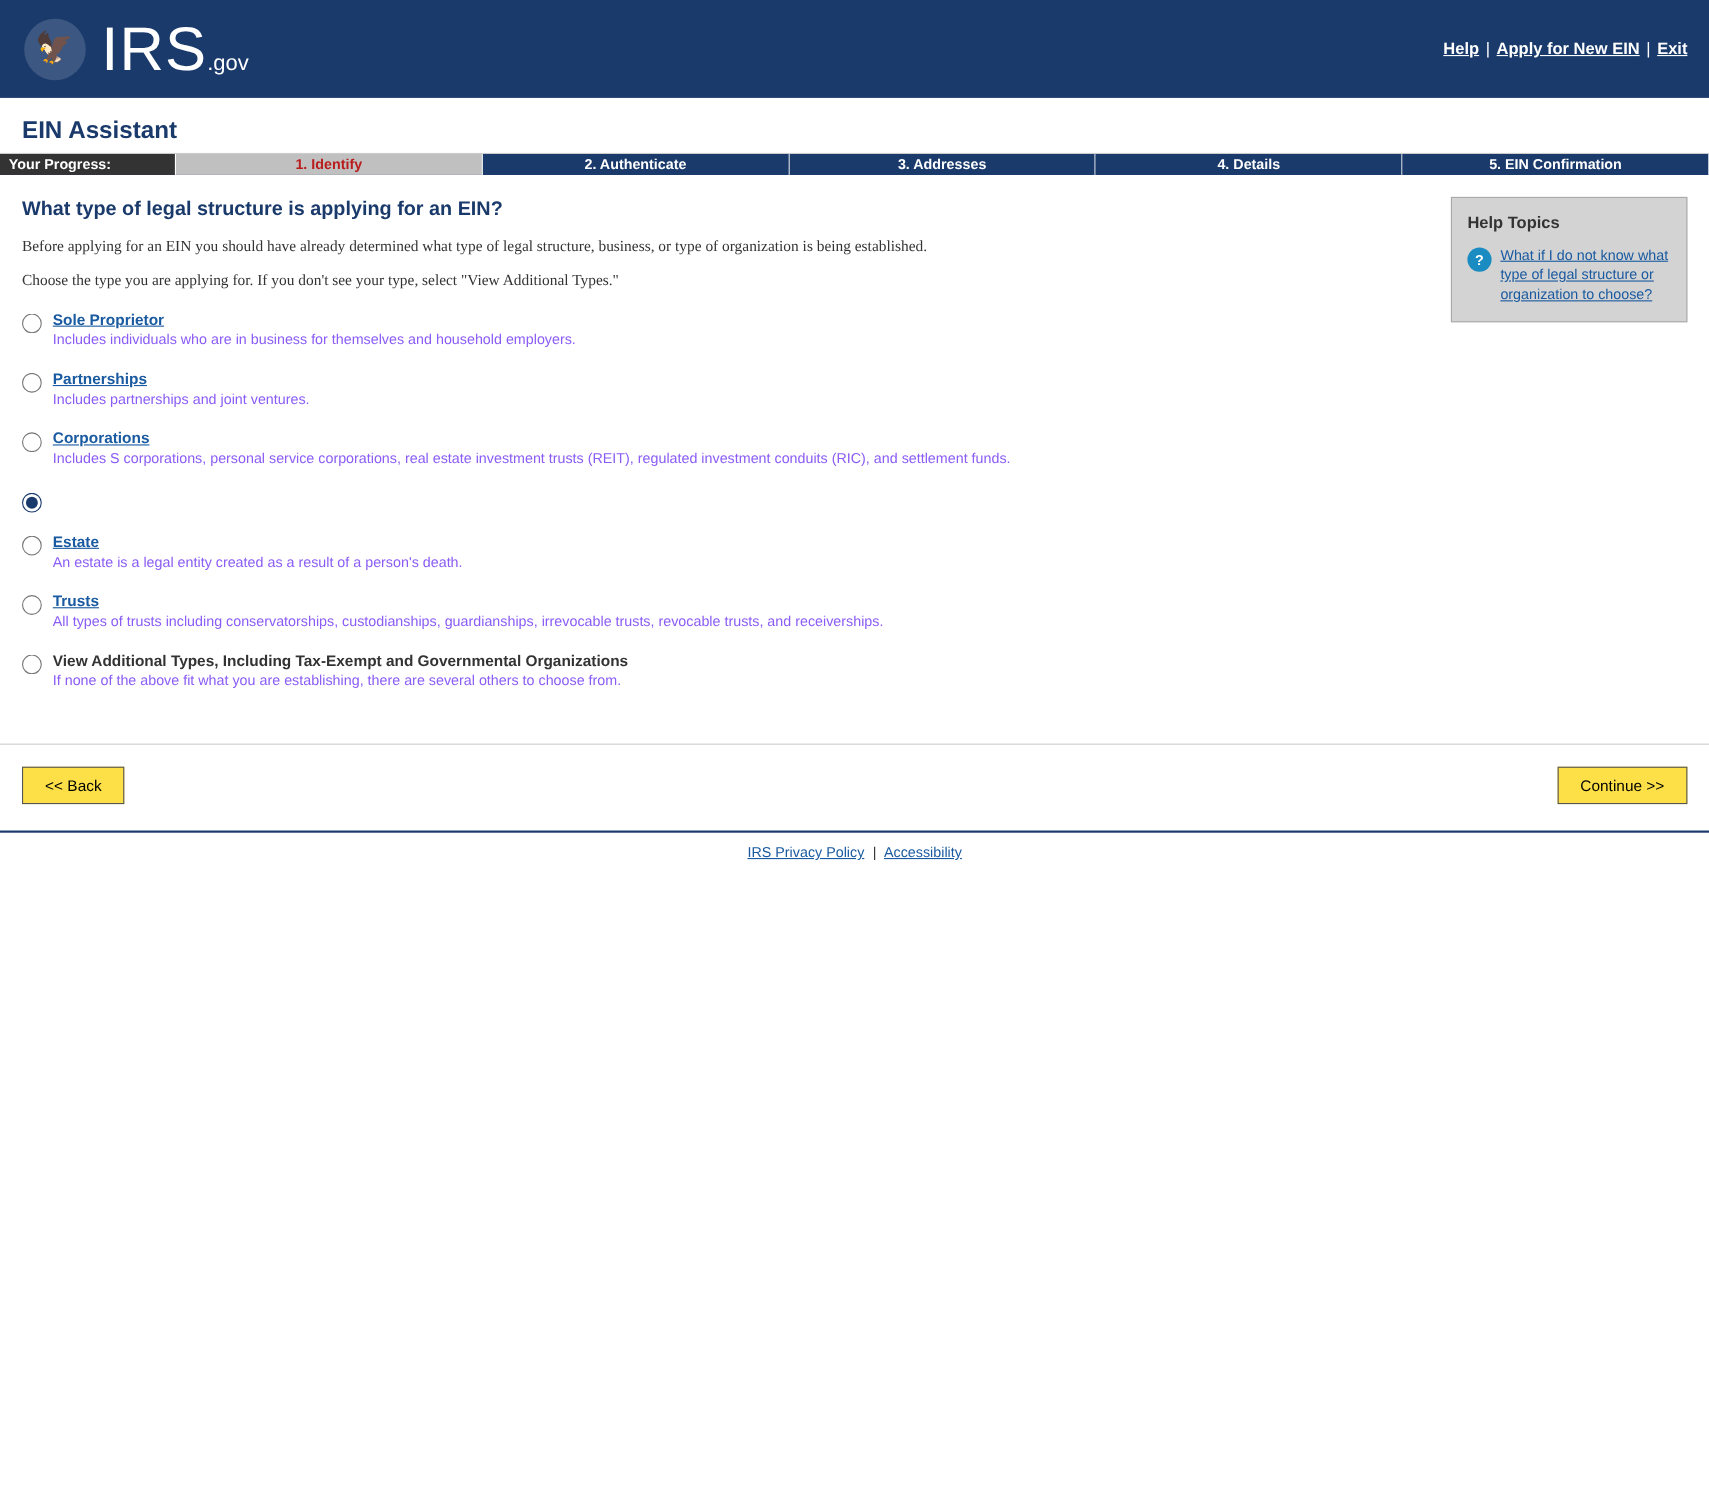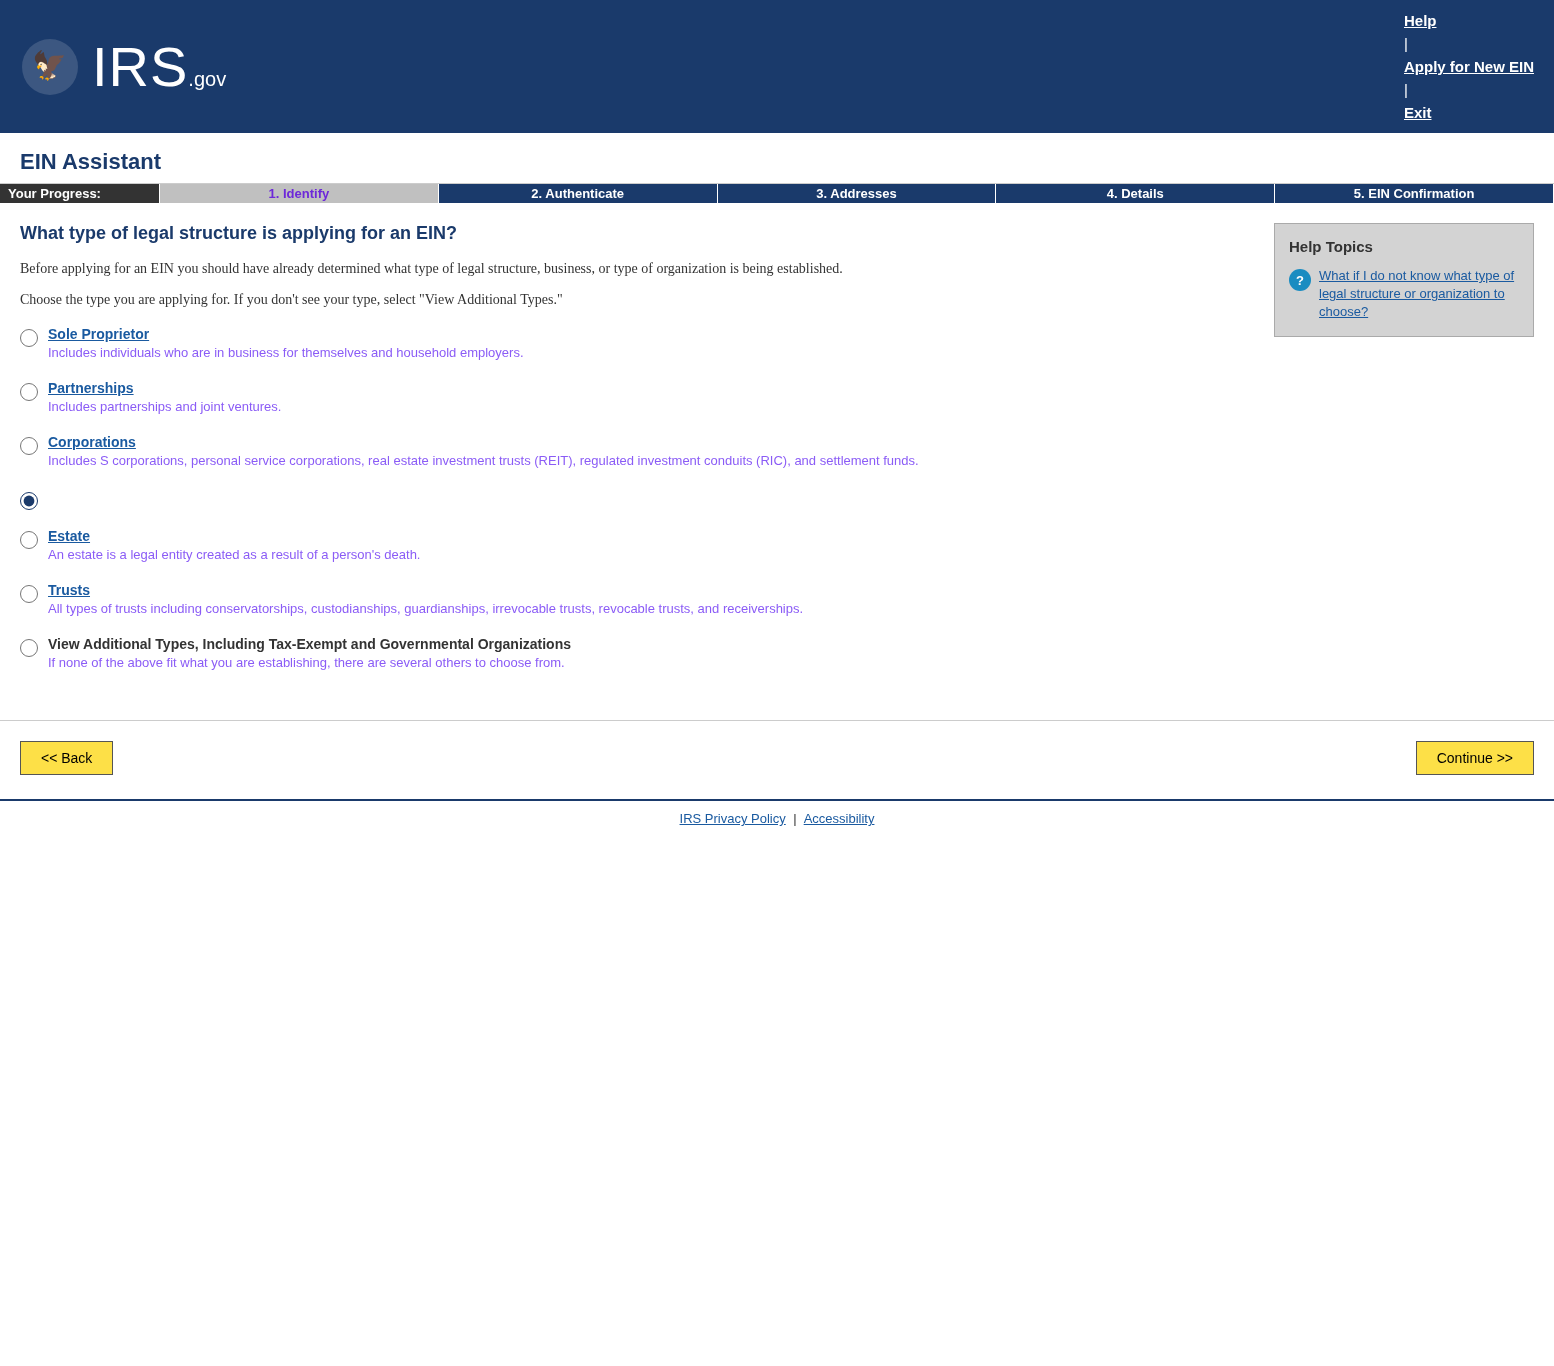--- a/index.html
+++ b/index.html
@@ -29,23 +29,23 @@
       color: #fff;
       letter-spacing: 1px;
     }
     .header-logo .gov-text {
       font-size: 20px;
       font-weight: normal;
       color: #fff;
     }
     .header-nav {
       display: flex;
+      align-items: center;
       gap: 6px;
       font-size: 15px;
-      flex-direction: column;
     }
     .header-nav a {
       color: #fff;
       text-decoration: underline;
       font-weight: bold;
       cursor: pointer;
     }
     .header-nav .separator {
       color: #fff;
     }
@@ -75,21 +75,21 @@
       font-weight: bold;
       border-right: 1px solid #fff;
     }
     .progress-bar .step.label {
       flex: 0 0 160px;
       background: #333;
       text-align: left;
     }
     .progress-bar .step.active {
       background: #c0c0c0;
-      color: #6d28d9;
+      color: #b91c1c;
     }
     .progress-bar .step.inactive {
       background: #1a3a6b;
       color: #fff;
     }
 
     
     .main-content {
       display: flex;
       padding: 20px;
@@ -146,21 +146,21 @@
       line-height: 1.4;
     }
     .option-item .option-content .option-title.bold-title {
       color: #333;
       text-decoration: none;
       font-weight: bold;
     }
 
     
     .right-sidebar {
-      width: 260px;
+      width: 215px;
       background: #d3d3d3;
       border: 1px solid #aaa;
       padding: 14px;
       flex-shrink: 0;
       align-self: flex-start;
     }
     .right-sidebar h3 {
       font-size: 15px;
       font-weight: bold;
       color: #333;

